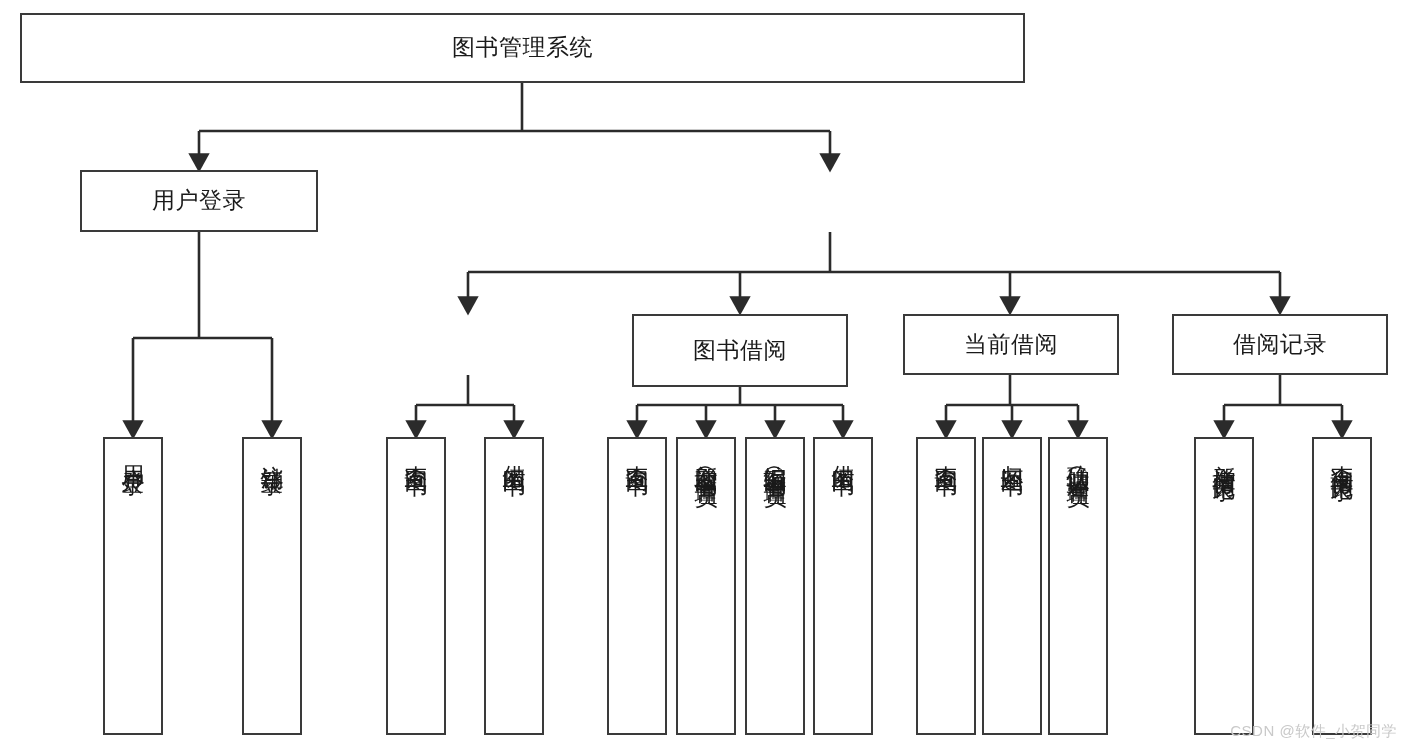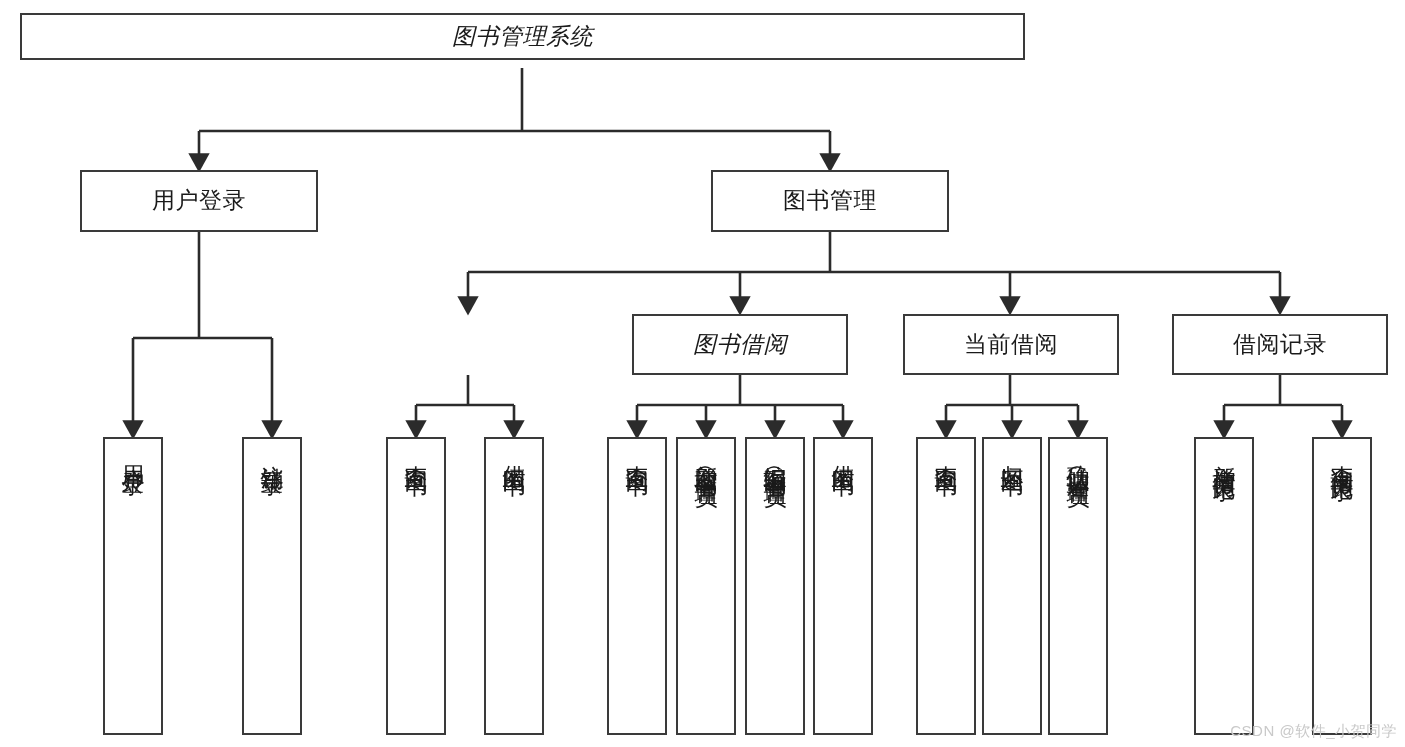--- a/index.html
+++ b/index.html
@@ -126,34 +126,31 @@
     </g>
 
     <g stroke="#2b2b2b" stroke-width="2.6" fill="none">
       <path d="M1280,375 L1280,405"></path>
       <path d="M1224,405 L1342,405"></path>
       <path d="M1224,405 L1224,429" marker-end="url(#arrowhead)"></path>
       <path d="M1342,405 L1342,429" marker-end="url(#arrowhead)"></path>
     </g>
   </svg>
 
-  <div class="node horiz" style="left:20px; top:13px; width:1005px; height:47px;font-style:italic;">
+  <div class="node horiz" style="left:20px; top:13px; width:1005px; height:70px;">
     <span class="label">图书管理系统</span>
   </div>
 
   <div class="node horiz" style="left:80px; top:170px; width:238px; height:62px;">
     <span class="label">用户登录</span>
   </div>
 
-  <div class="node horiz" style="left:711px; top:170px; width:238px; height:62px;">
-    <span class="label">图书管理</span>
-  </div>
-
-
-  <div class="node horiz" style="left:632px; top:314px; width:216px; height:61px;font-style:italic;">
+
+
+  <div class="node horiz" style="left:632px; top:314px; width:216px; height:73px;">
     <span class="label">图书借阅</span>
   </div>
 
   <div class="node horiz" style="left:1172px; top:314px; width:216px; height:61px;">
     <span class="label">借阅记录</span>
   </div>
 
   <div class="node horiz" style="left:903px; top:314px; width:216px; height:61px;">
     <span class="label">当前借阅</span>
   </div>

